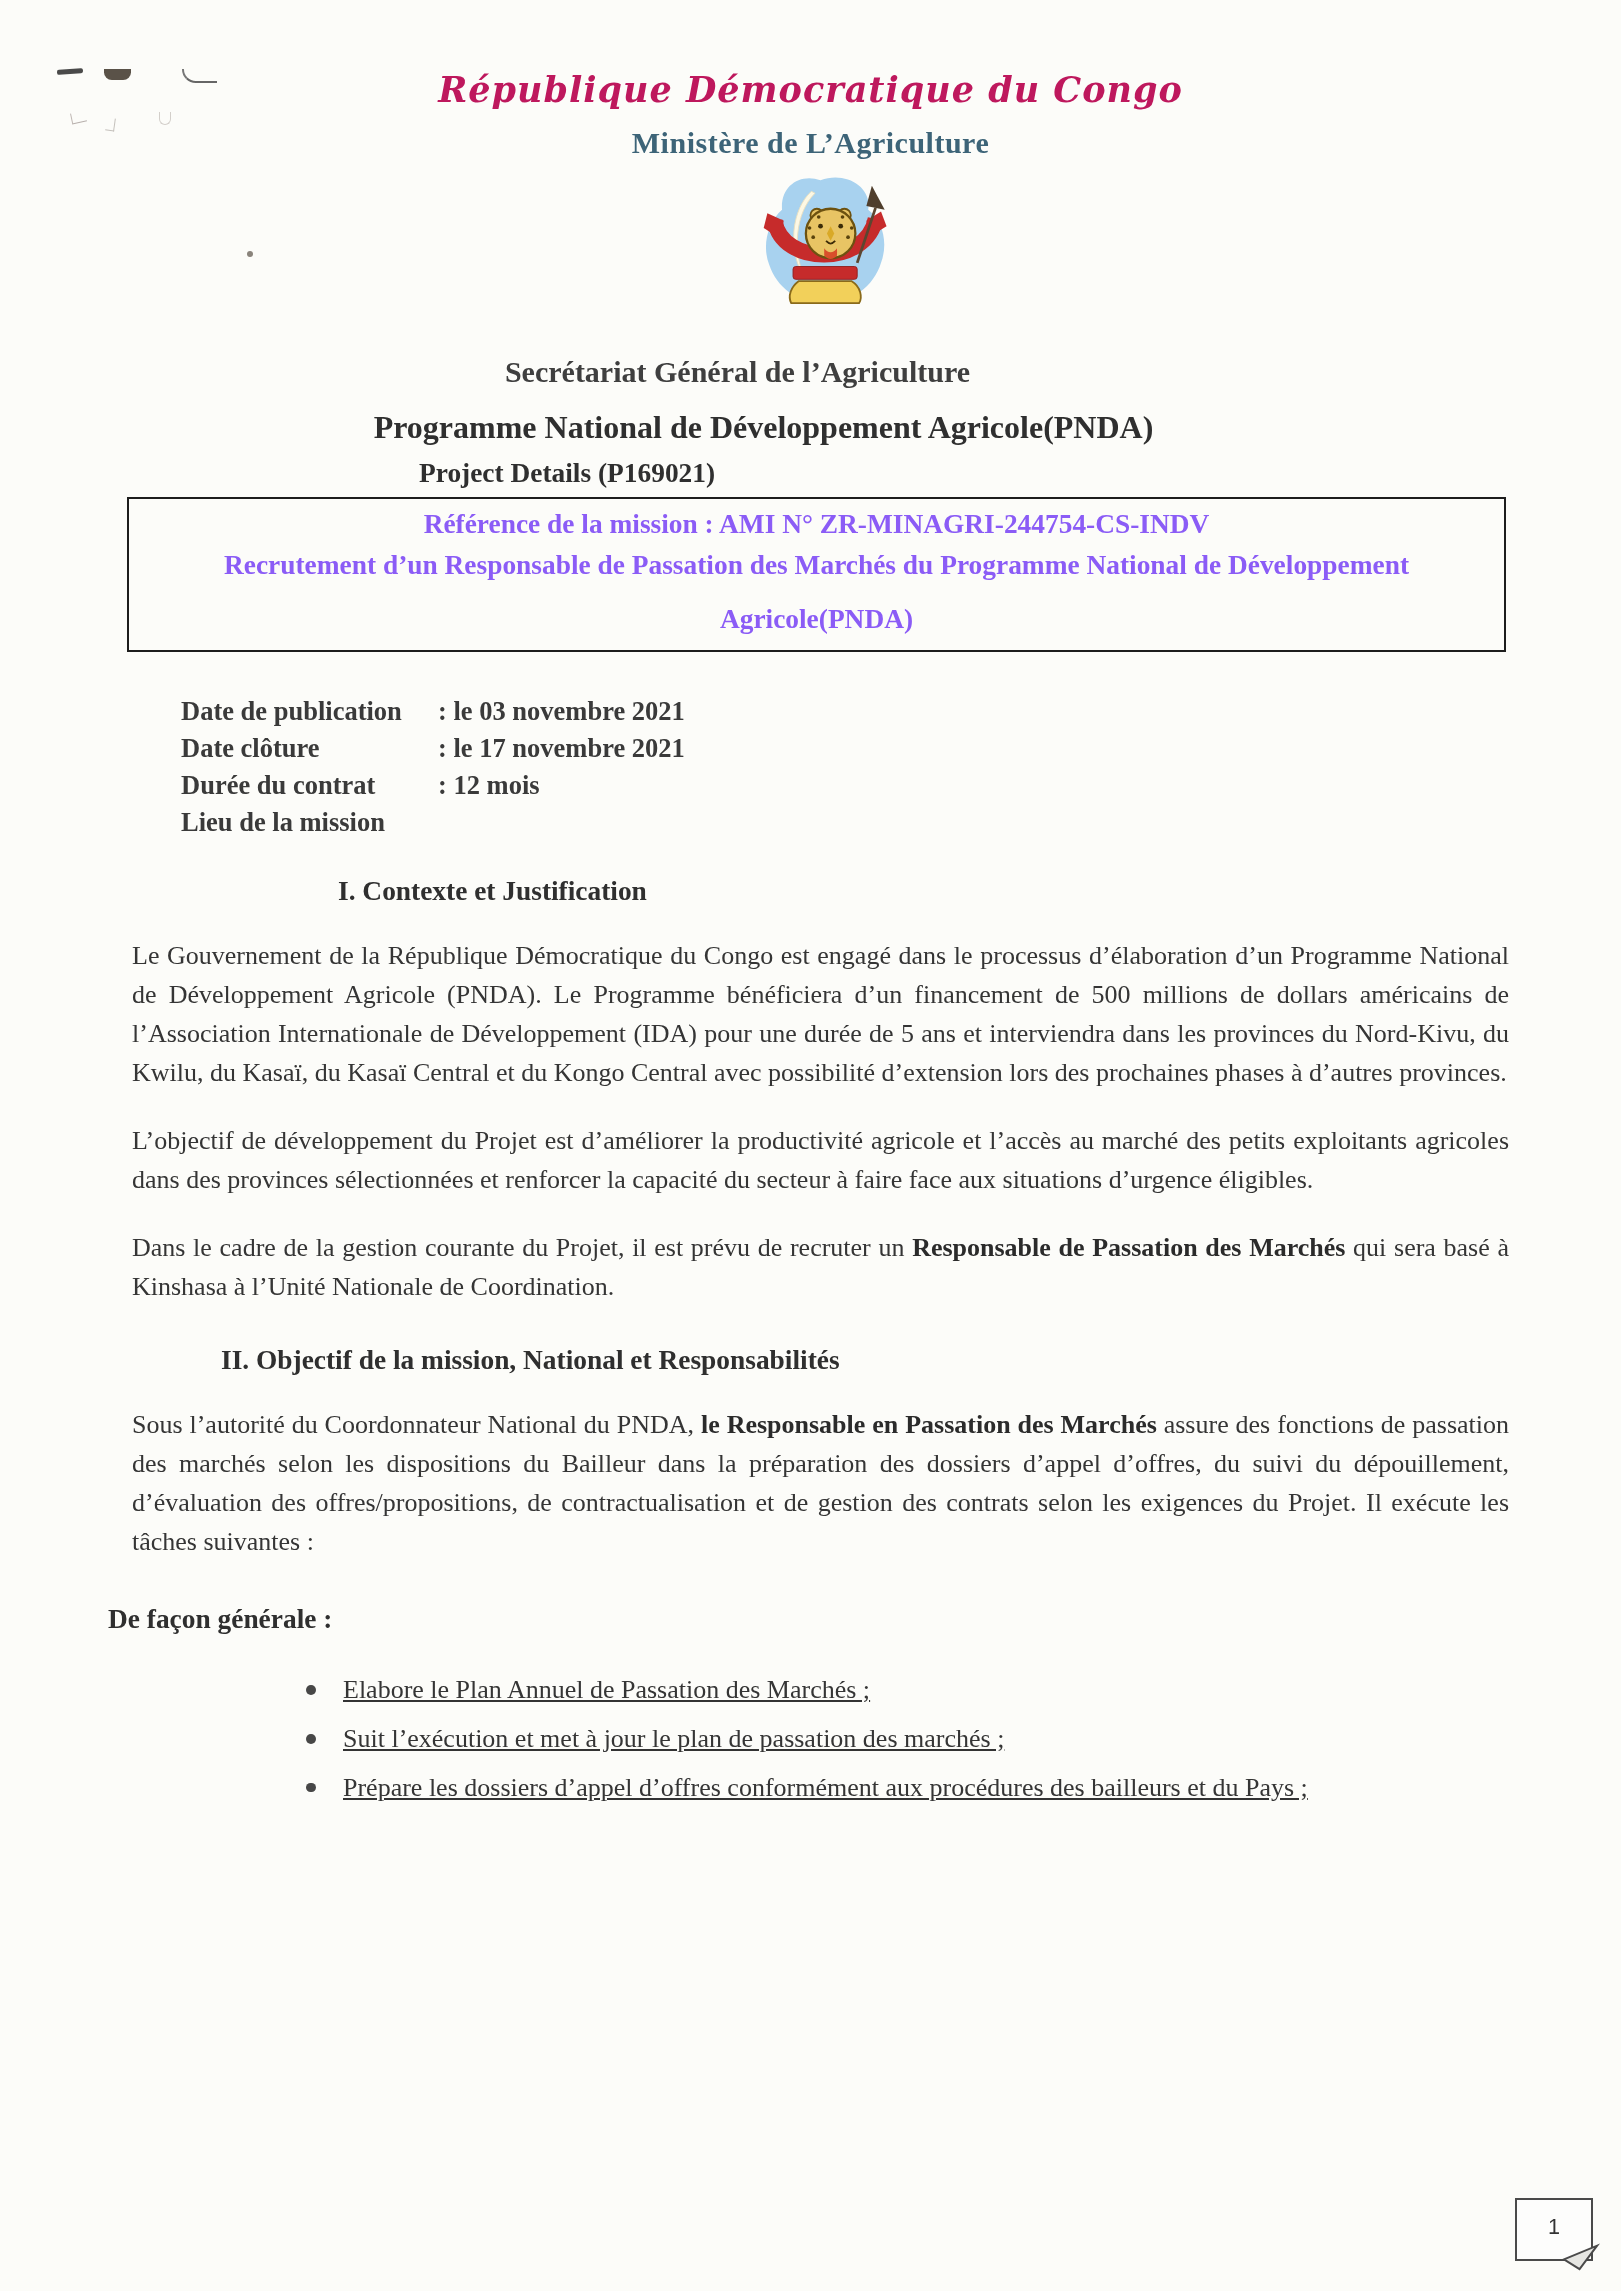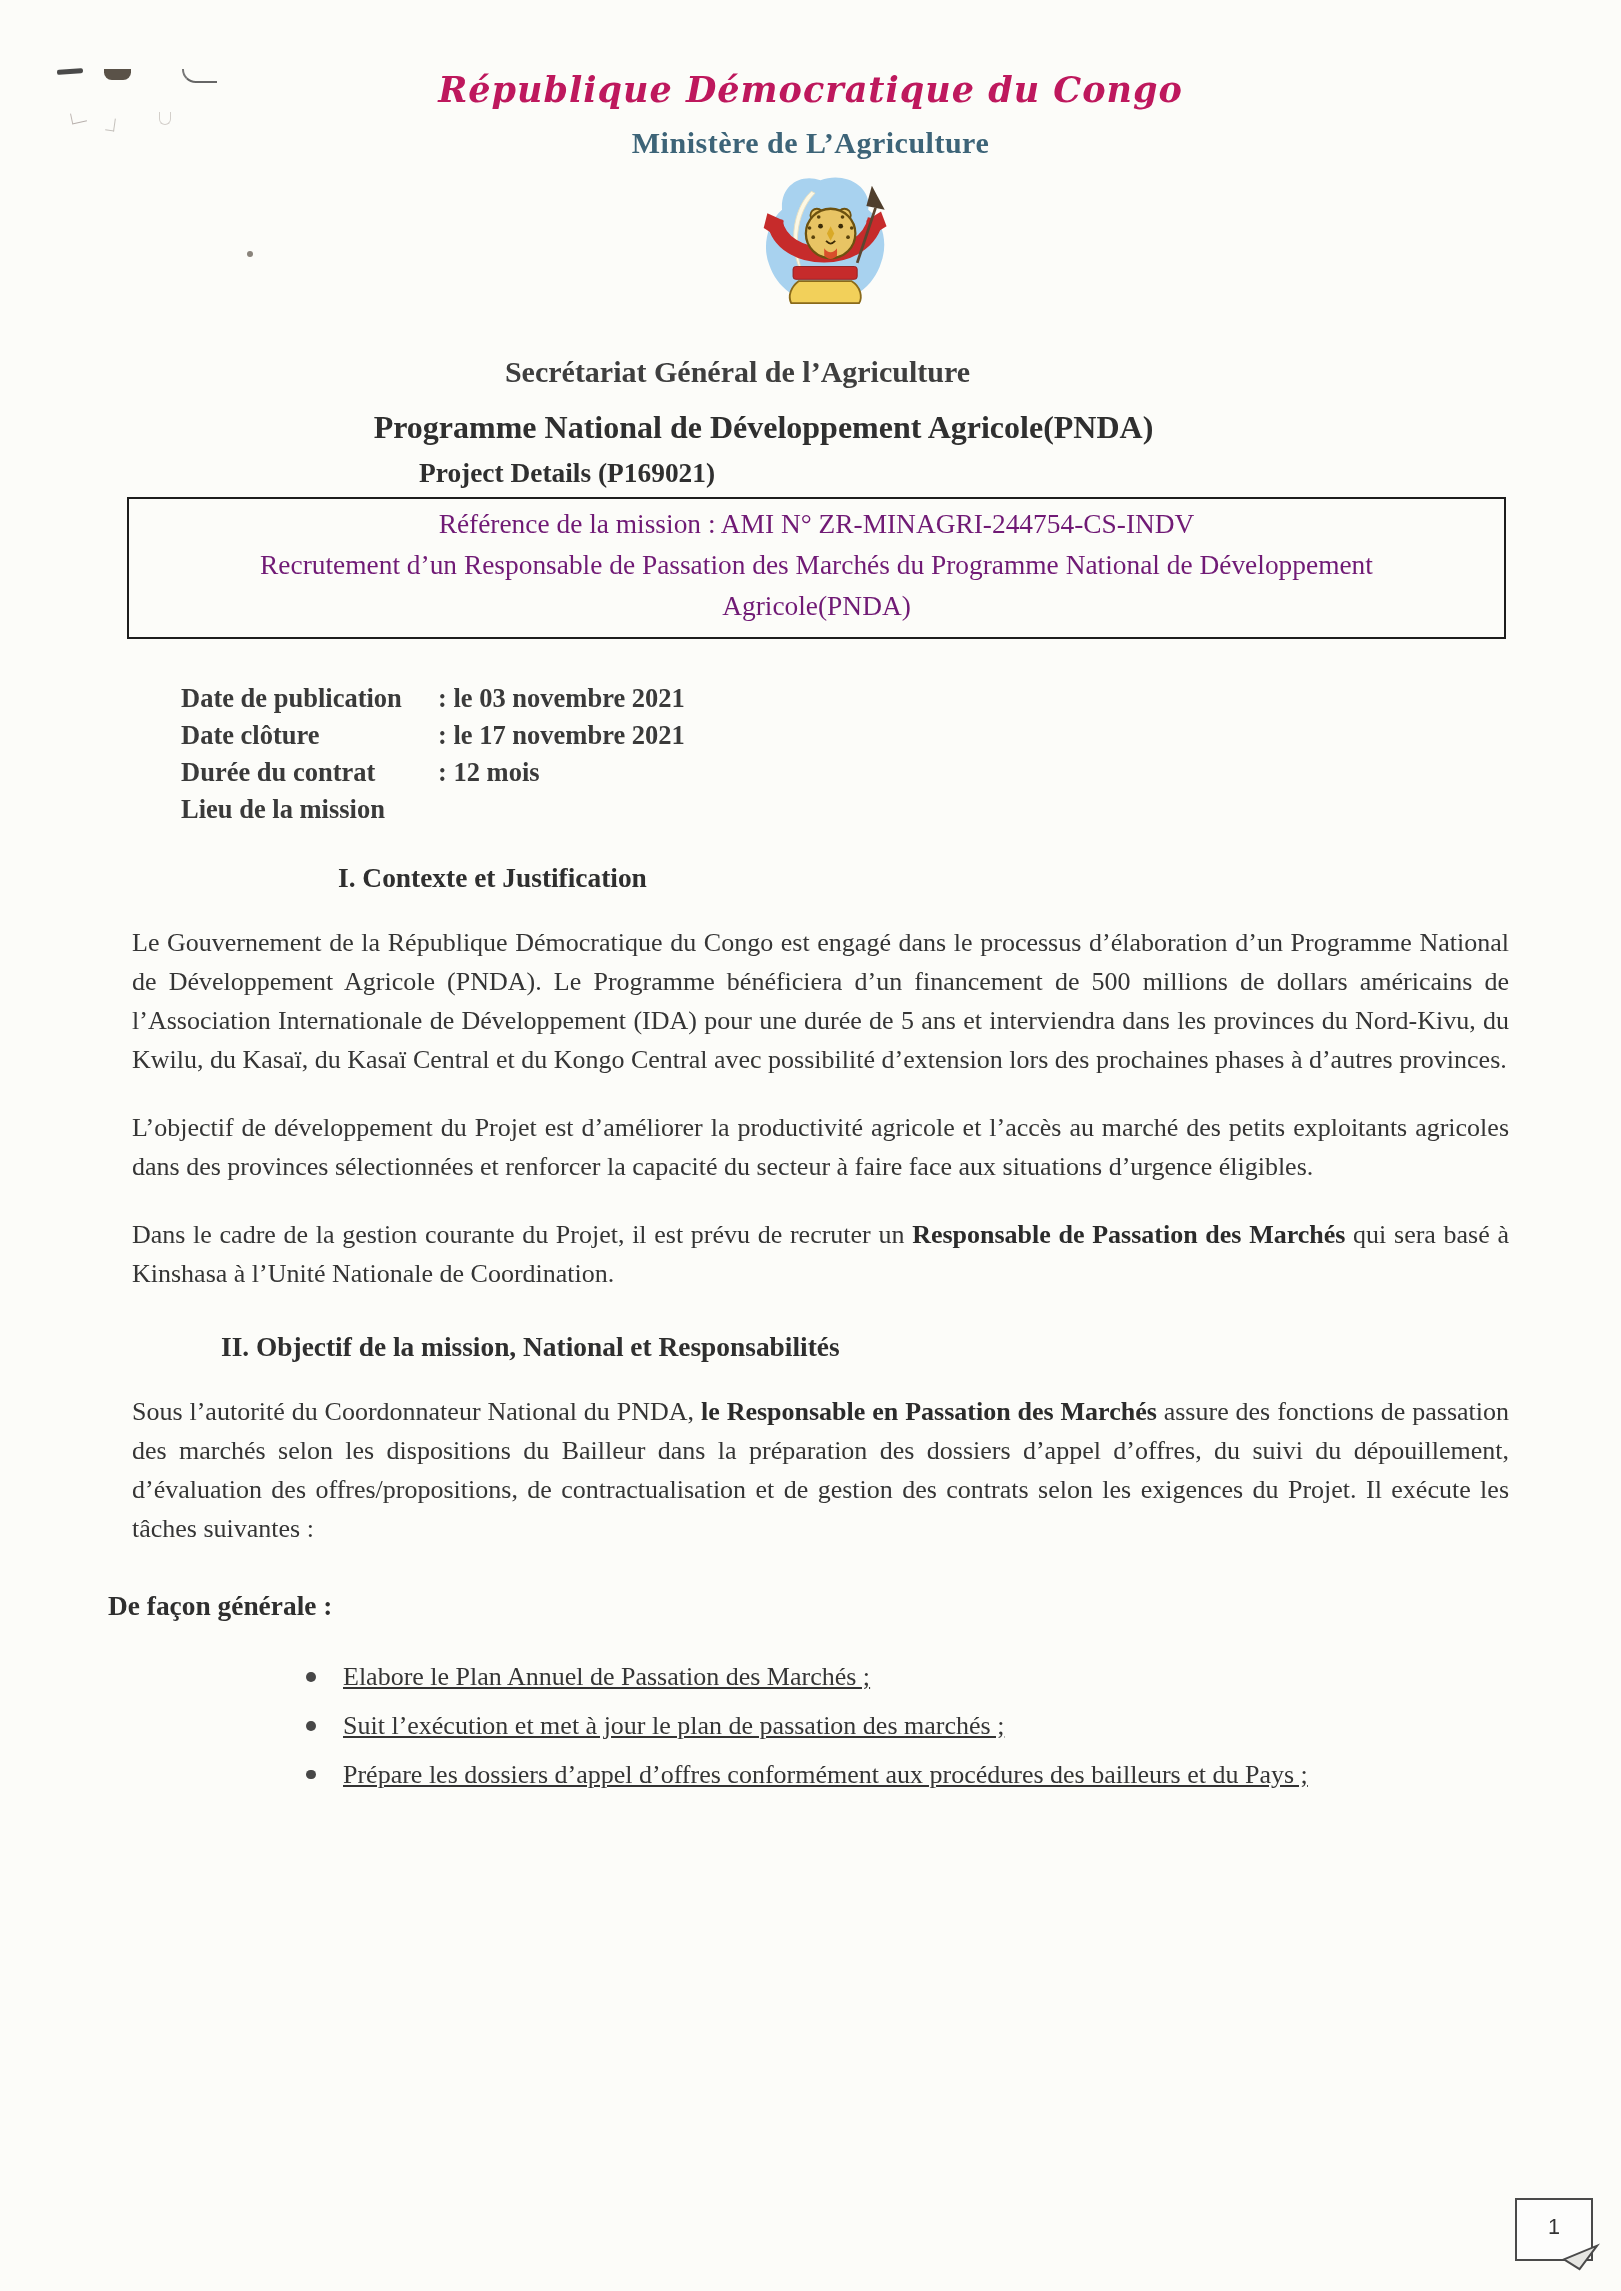--- a/index.html
+++ b/index.html
@@ -46,25 +46,25 @@
   .project-details{
     margin:11.8px 0 0 419px;
     font-weight:bold;font-size:27.4px;color:#2f2f2f;
   }
 
   
   .ref-box{
     margin:7.8px 0 0 127px;width:1379px;box-sizing:border-box;
     border:2.9px solid #1d1d1d;
     padding:5.9px 17.6px 9.8px 17.6px;
-    text-align:center;font-weight:normal;color:#701a75;
+    text-align:center;font-weight:bold;color:#8b5cf6;
   }
   .ref-box .l1{font-size:27.4px;line-height:41px;}
   .ref-box .l2{font-size:27.4px;line-height:41px;}
-  .ref-box .l3{font-size:27.4px;line-height:41px;}
+  .ref-box .l3{font-size:27.4px;line-height:41px;margin-top:13px;}
 
   
   .details{margin:41px 0 0 181px;font-weight:bold;font-size:26.5px;color:#3a3a3a;}
   .details .row{display:flex;line-height:37px;}
   .details .lbl{width:257px;flex:0 0 257px;}
   .details .val{flex:1;}
 
   
   .h1{margin:35px 0 0 338px;font-weight:bold;font-size:27.4px;color:#2f2f2f;}
   .h2{margin:39px 0 0 221px;font-weight:bold;font-size:27.4px;color:#2f2f2f;}

